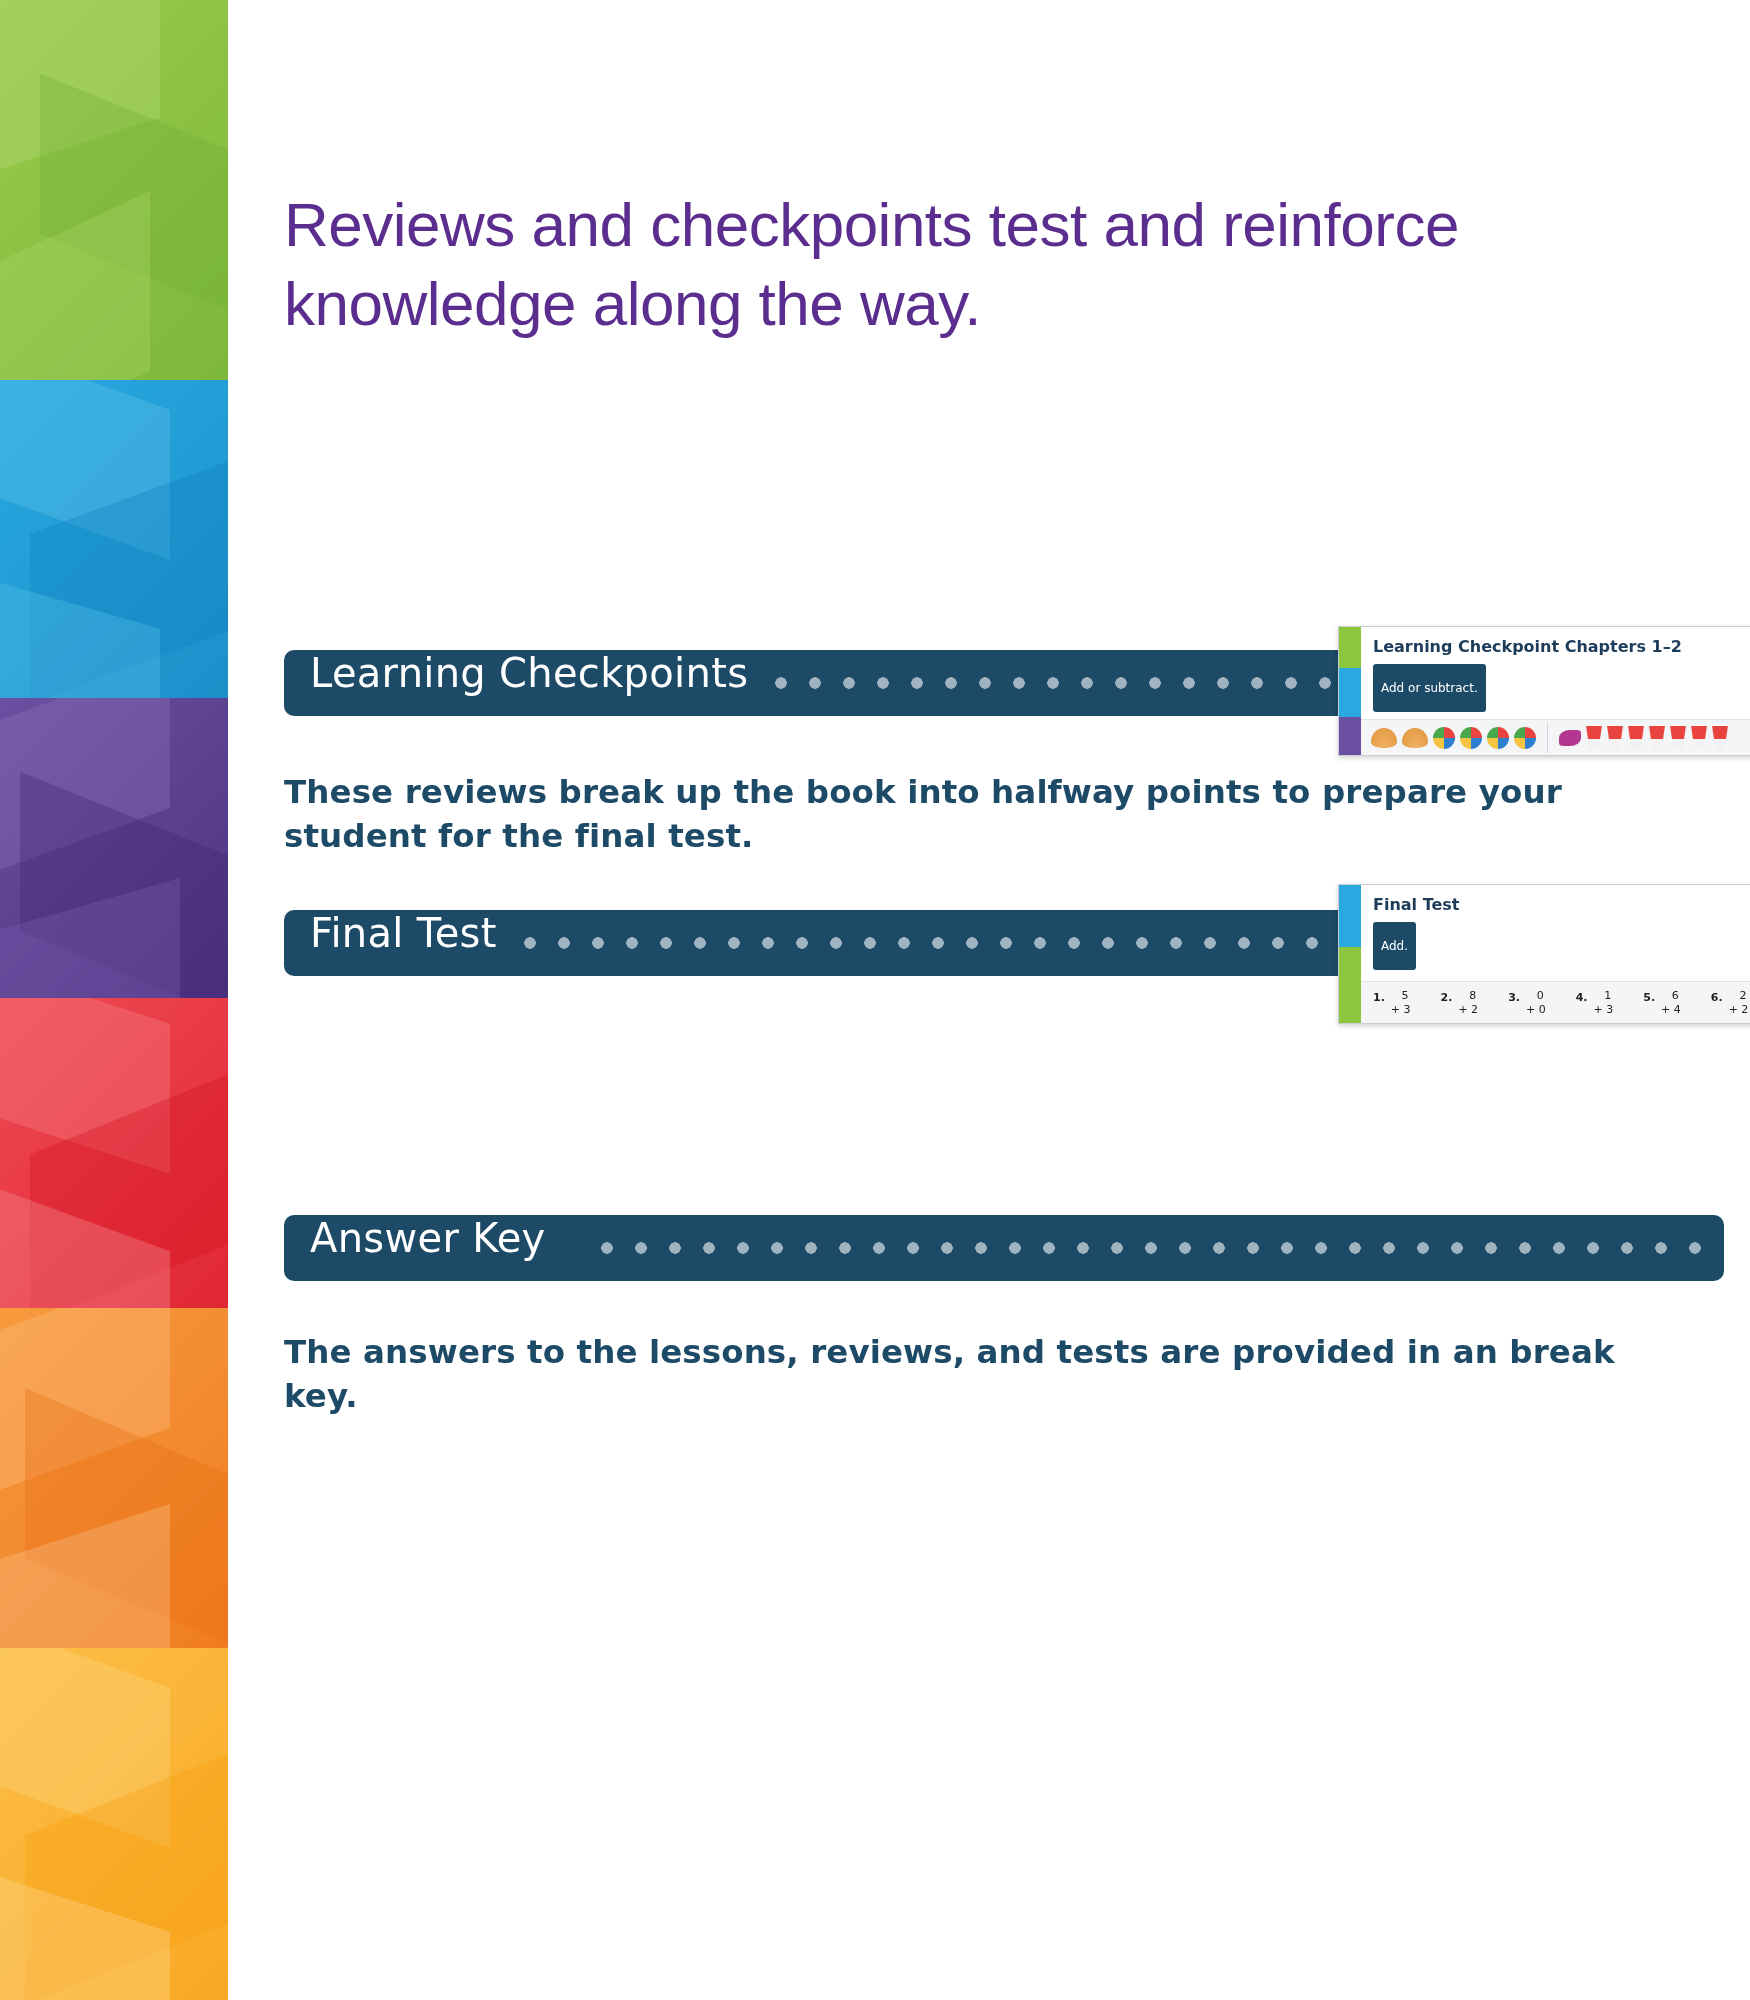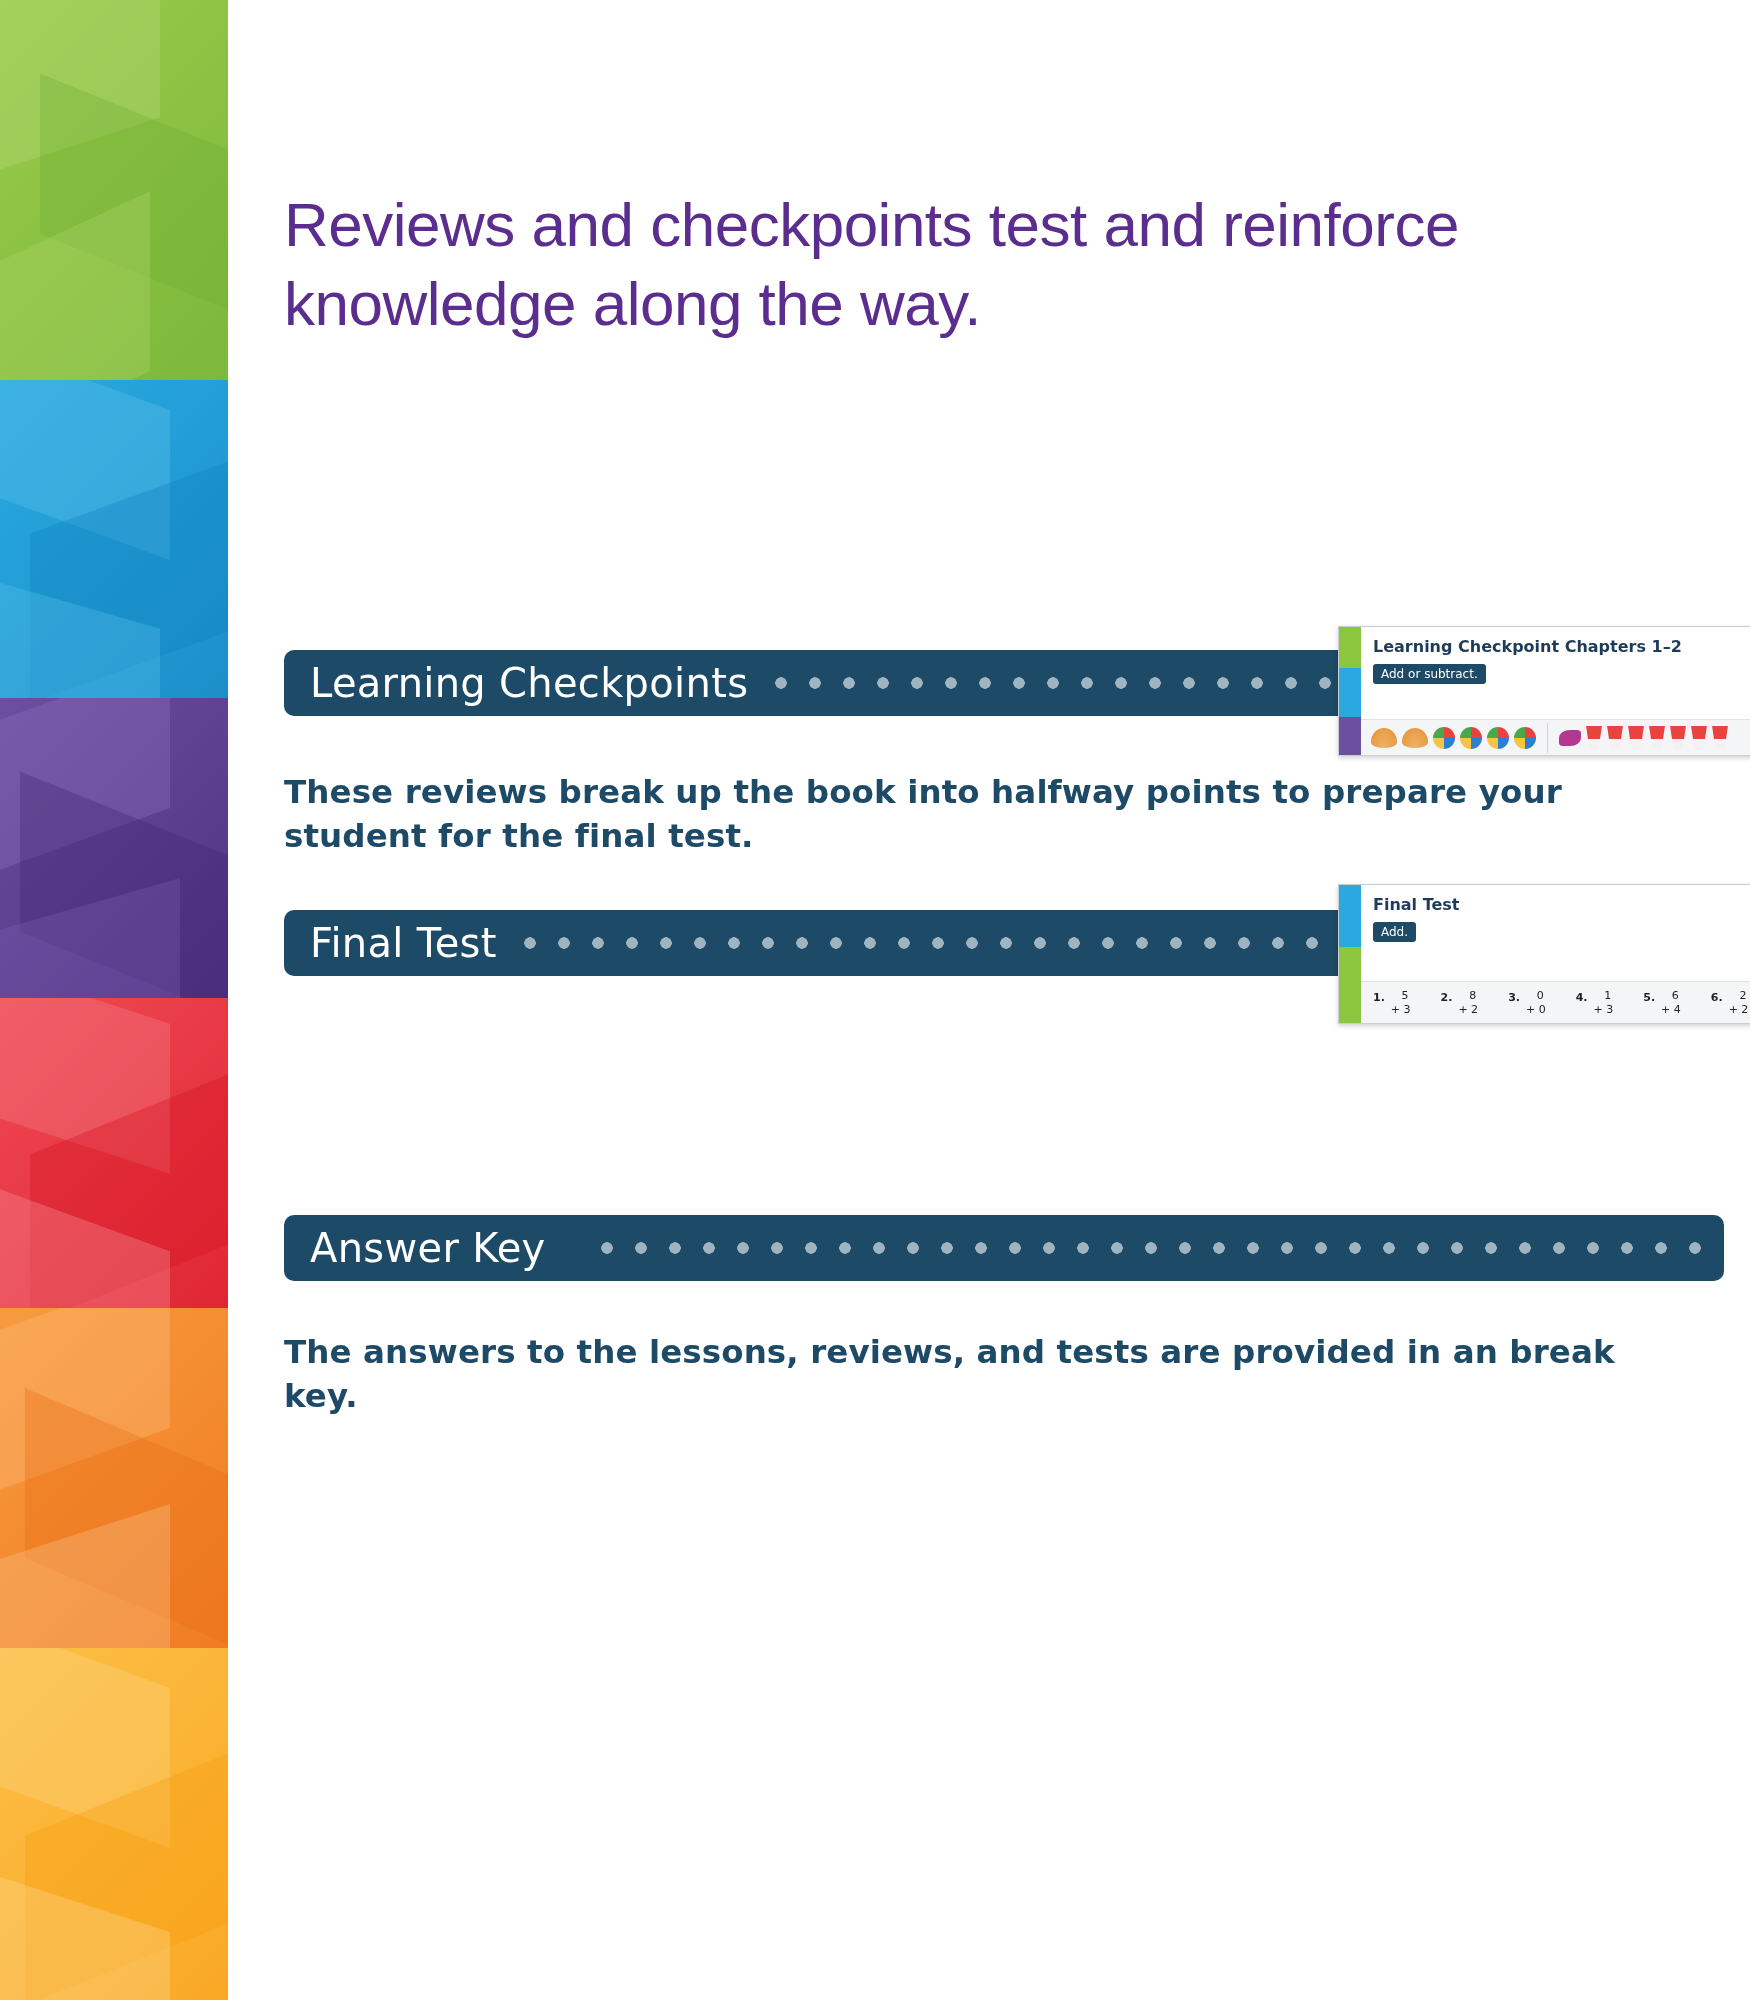--- a/index.html
+++ b/index.html
@@ -54,21 +54,20 @@
     letter-spacing: -0.5px;
   }
 
   
   .section-bar {
     position: absolute;
     height: 66px;
     background: #1d4a66;
     border-radius: 10px;
     display: flex;
-    align-items: center;
     box-sizing: border-box;
     padding-left: 26px;
     overflow: hidden;
   }
   .section-title {
     color: #ffffff;
     font-size: 40px;
     font-family: "DejaVu Sans", sans-serif;
     font-weight: 400;
     white-space: nowrap;
@@ -125,21 +124,21 @@
     font-size: 16px;
     font-weight: 600;
     font-family: "DejaVu Sans", sans-serif;
   }
   .thumb-chip {
     display: inline-block;
     margin-top: 8px;
     background: #1d4a66;
     color: #fff;
     font-size: 12px;
-    padding: 3px 8px;
+    padding: 17px 8px;
     border-radius: 3px;
     font-family: "DejaVu Sans", sans-serif;
   }
   .thumb-strip-row {
     position: absolute;
     left: 22px;
     right: 0;
     bottom: 0;
     height: 36px;
     background: #f4f5f6;

